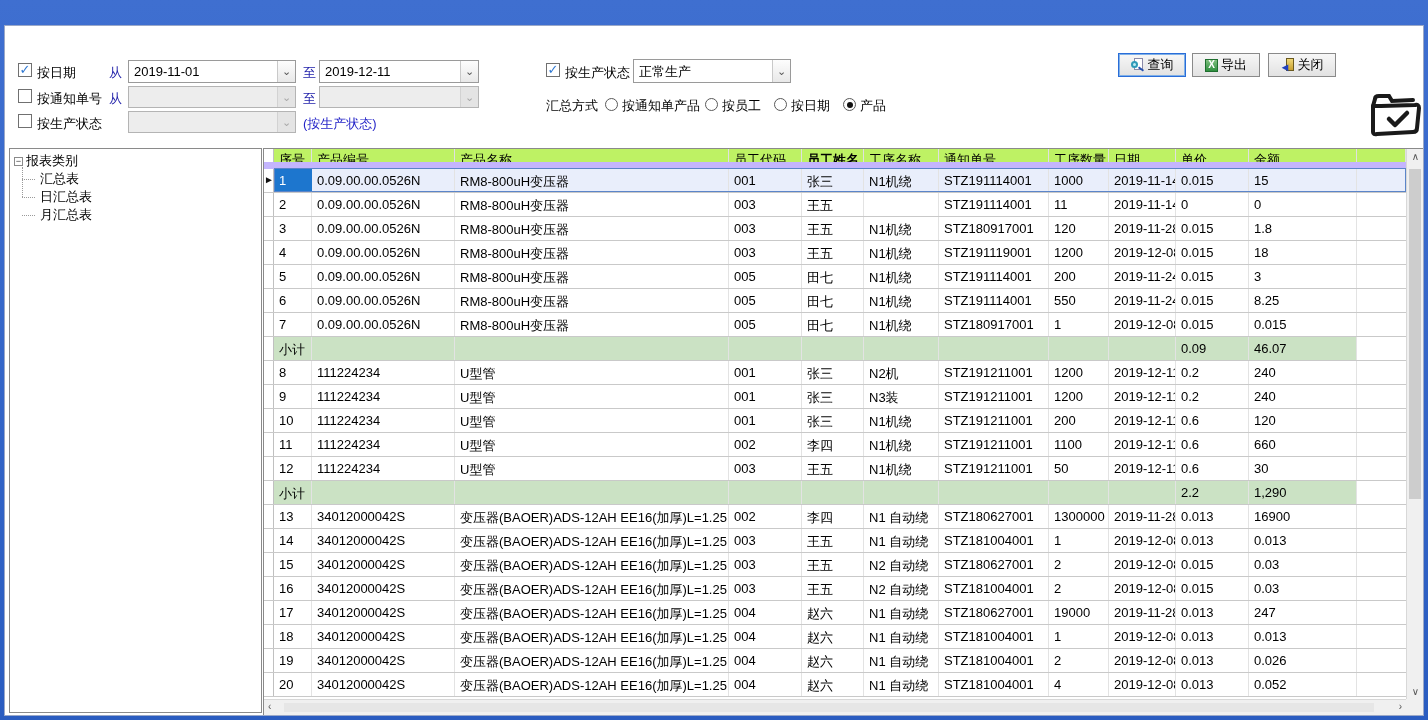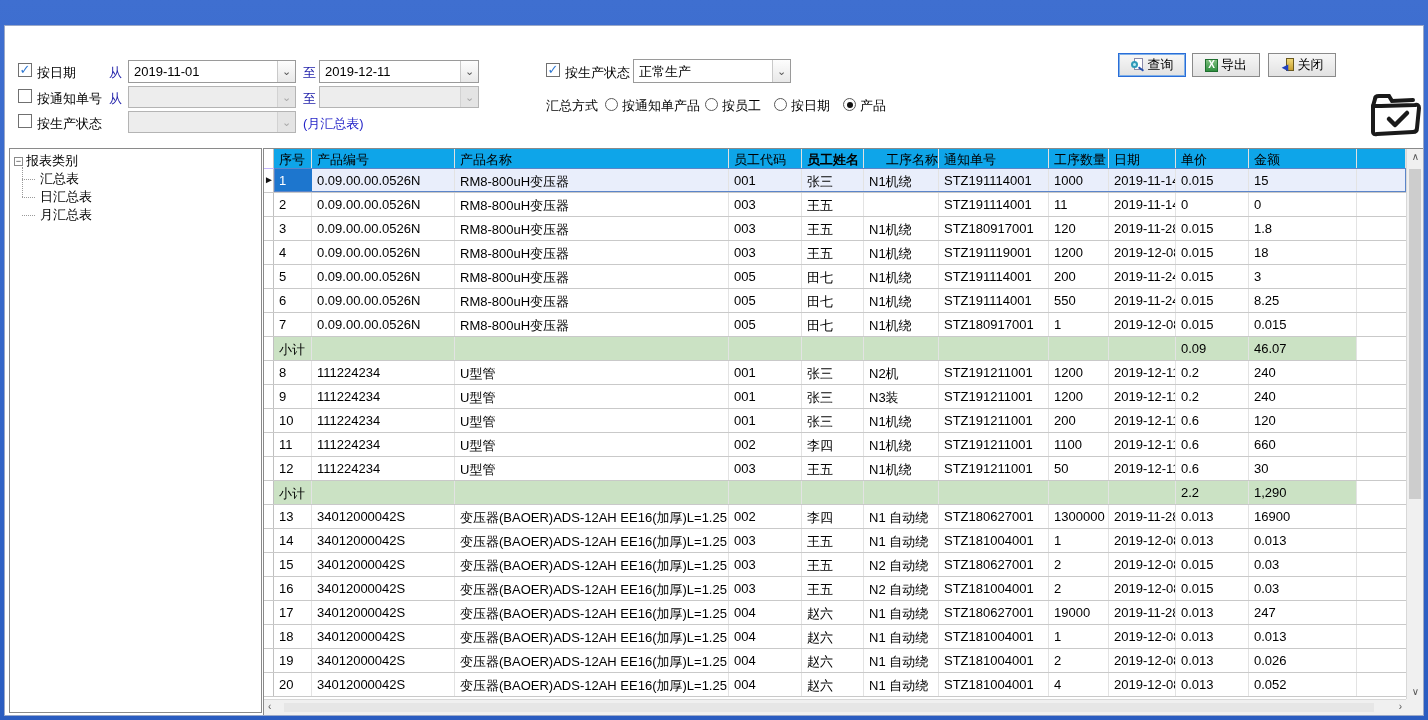--- a/index.html
+++ b/index.html
@@ -59,21 +59,21 @@
   .tree-box{width:9px;height:9px;border:1px solid #8a8a8a;font-size:9px;line-height:7px;text-align:center;color:#333;margin-right:3px;background:#fff;}
   .tree-children{margin-left:12px;position:relative;}
   .tree-children:before{content:"";position:absolute;left:0;top:-3px;bottom:27px;border-left:1px dotted #9a9a9a;}
   .tree-item{height:18px;display:flex;align-items:center;position:relative;padding-left:16px;}
   .tree-item:before{content:"";position:absolute;left:0;top:9px;width:13px;border-top:1px dotted #9a9a9a;}
   .tree-item span{padding:0 2px;}
   .tree-item.selected span{background:#dcdcdc;}
   
   .grid-wrap{position:absolute;left:258px;top:122px;right:0;bottom:0;border-top:1px solid #8a8a8a;border-left:1px solid #8a8a8a;background:#fff;}
   .grid{position:absolute;left:0;top:0;right:17px;bottom:16px;overflow:hidden;font-size:13px;}
-  .grid-header{display:flex;height:20px;border-bottom:1px solid #c4b5fd;background:#0ea5e9;}
+  .grid-header{display:flex;height:20px;border-bottom:7px solid #c4b5fd;background:#bef264;}
   .grid-header .hcell{border-right:1px solid #e0e0e0;padding:2px 0 0 5px;white-space:nowrap;overflow:hidden;}
   .grid-row{display:flex;height:24px;border-bottom:1px solid #c9c9c9;position:relative;background:#fff;}
   .gcell{border-right:1px solid #e3e3e3;padding:4px 0 0 5px;white-space:nowrap;overflow:hidden;flex:none;}
   .gutter{width:10px;flex:none;border-right:1px solid #c0c0c0;background:#fff;position:relative;}
   .gutter .marker{position:absolute;left:0px;top:5px;font-size:10px;color:#111;}
   .filler{flex:1;border-right:none;}
   .grid-row.subtotal .gcell{background:#cbe2c4;}
   .grid-row.subtotal .filler{background:#fff;}
   .grid-row.selected .gcell{background:#e9eefb;}
   .grid-row.selected .gcell.sel-num{background:#1d76ce;color:#fff;border-right-color:#1d76ce;}
@@ -178,21 +178,21 @@
     <div class="lbl" style="left:855px;top:71px;">产品</div>
 
     <div class="cb" style="left:13px;top:88px;"></div>
     <div class="lbl" style="left:32px;top:89px;">按生产状态</div>
     <div class="combo disabled" style="left:123px;top:85px;width:168px;height:22px;">
       <div class="val"></div>
       <div class="arrow">
           <span>⌄</span>
         </div>
     </div>
-    <div class="lbl blue" style="left:298px;top:89px;">(月汇总表)</div>
+    <div class="lbl blue" style="left:298px;top:89px;">(按生产状态)</div>
 
     <svg class="folder-ic" style="left:1362px;top:66px;" width="56" height="46" viewBox="0 0 56 46">
       <path d="M6 14 L6 40 Q6 43 10 42 L46 40 Q50 40 50 36 L52 16 Q52 12 48 13 L14 14 Z" fill="#fff" stroke="#1a1a1a" stroke-width="4" stroke-linejoin="round"></path>
       <path d="M6 14 L8 7 Q8 4 12 4 L22 4 L25 9 L46 8" fill="none" stroke="#1a1a1a" stroke-width="4" stroke-linecap="round"></path>
       <path d="M22 27 L28 33 L40 21" fill="none" stroke="#1a1a1a" stroke-width="4.5" stroke-linecap="round" stroke-linejoin="round"></path>
     </svg>
 
     <div class="tree">
       <div class="tree-root">
         <span class="tree-box">−</span>
@@ -213,21 +213,21 @@
 
     <div class="grid-wrap">
       <div class="grid" id="grid">
           <div class="grid-header">
             <div class="gutter" style="border-bottom: none;"></div>
             <div class="hcell" style="width: 38px; flex: 0 0 auto;">序号</div>
             <div class="hcell" style="width: 143px; flex: 0 0 auto;">产品编号</div>
             <div class="hcell" style="width: 274px; flex: 0 0 auto;">产品名称</div>
             <div class="hcell" style="width: 73px; flex: 0 0 auto;">员工代码</div>
             <div class="hcell" style="width: 62px; flex: 0 0 auto; font-weight: bold;">员工姓名</div>
-            <div class="hcell" style="width: 75px; flex: 0 0 auto; text-align: right;">工序名称</div>
+            <div class="hcell" style="width: 75px; flex: 0 0 auto;">工序名称</div>
             <div class="hcell" style="width: 110px; flex: 0 0 auto;">通知单号</div>
             <div class="hcell" style="width: 60px; flex: 0 0 auto;">工序数量</div>
             <div class="hcell" style="width: 67px; flex: 0 0 auto;">日期</div>
             <div class="hcell" style="width: 73px; flex: 0 0 auto;">单价</div>
             <div class="hcell" style="width: 108px; flex: 0 0 auto;">金额</div>
             <div class="hcell filler" style="flex: 1 1 0%;"></div>
           </div>
           <div class="grid-row selected">
             <div class="gutter">
               <span class="marker">►</span>

